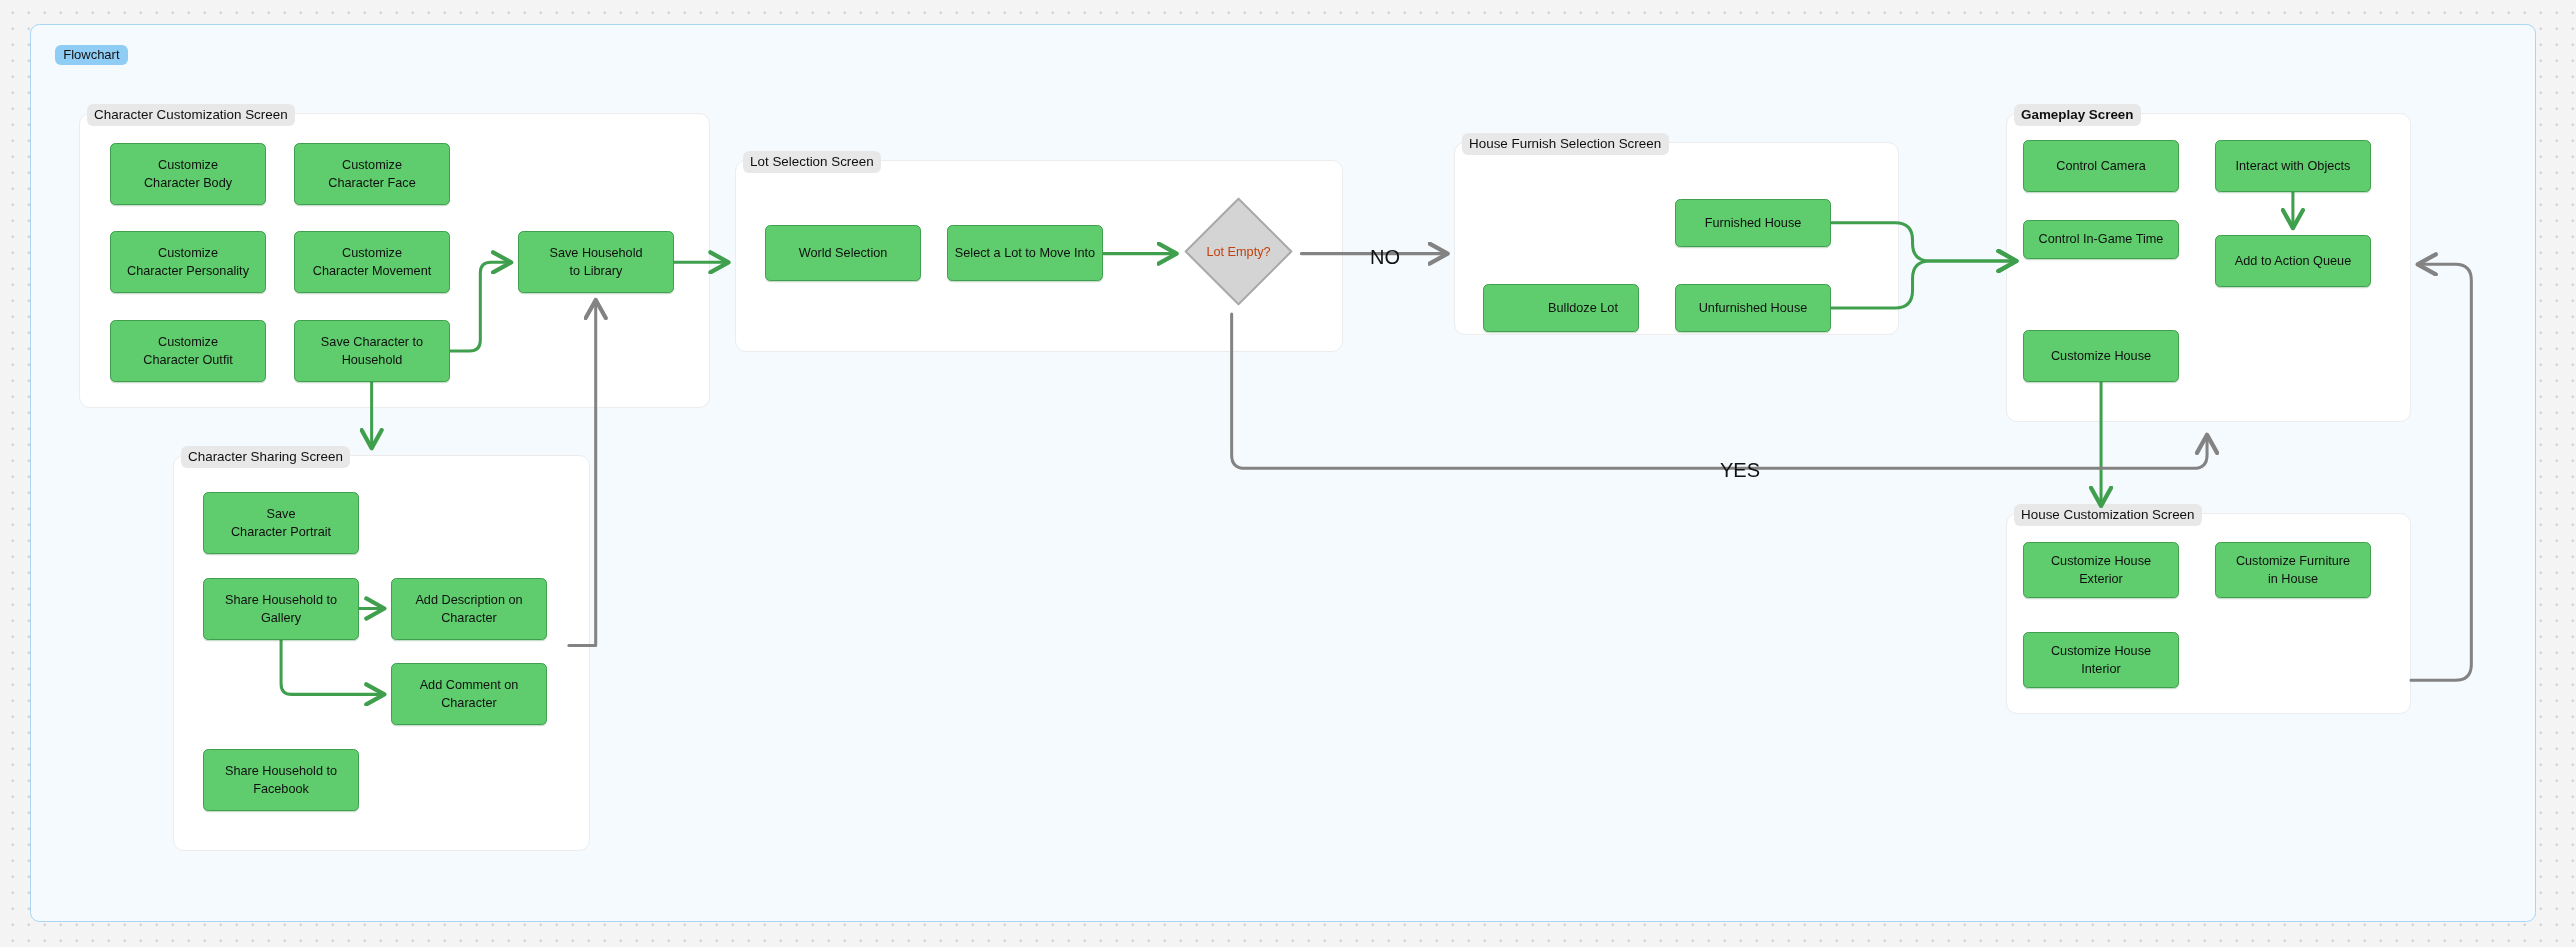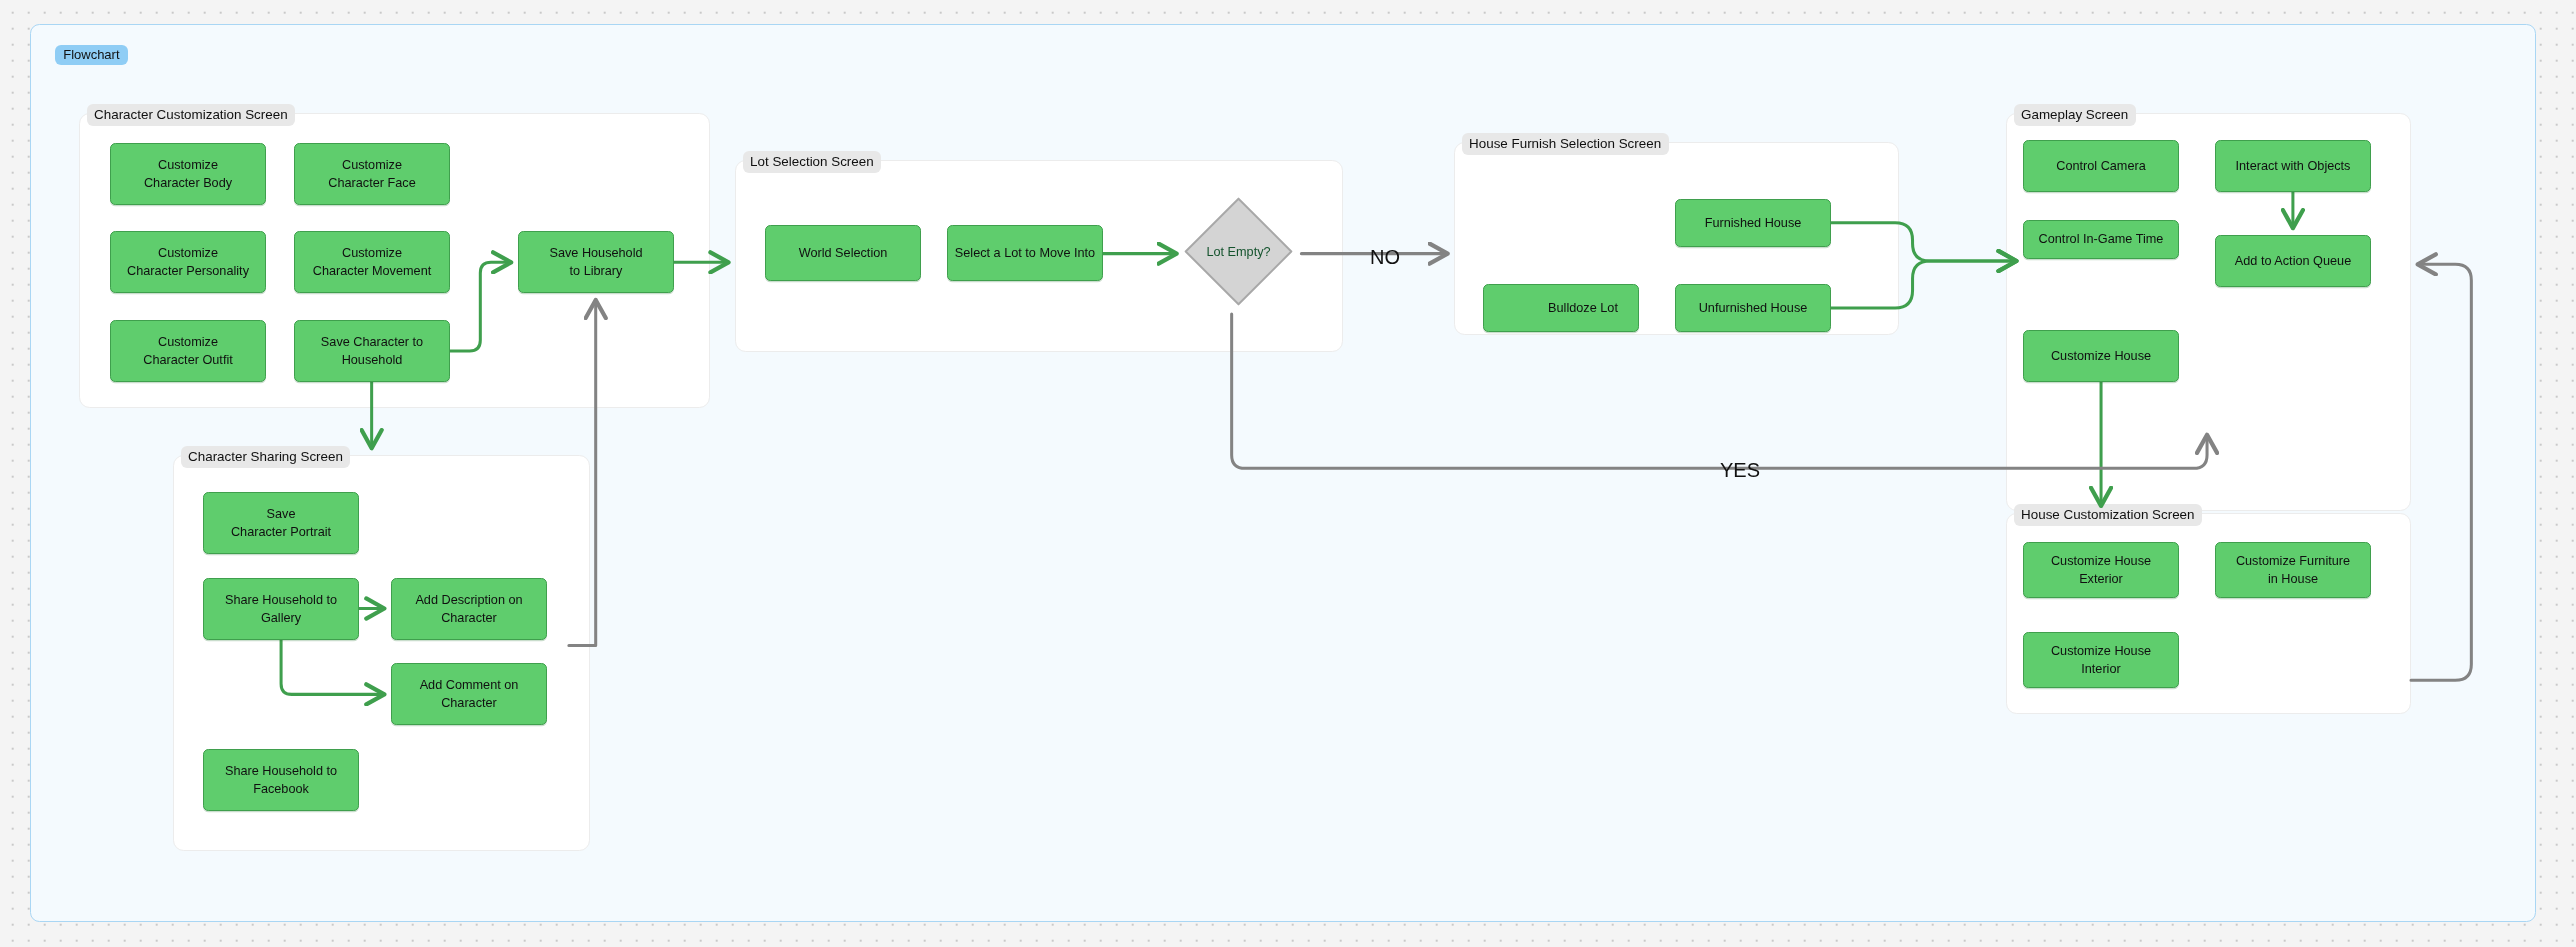--- a/index.html
+++ b/index.html
@@ -84,21 +84,21 @@
     left: 1183px; top: 196px;
     width: 111px; height: 111px;
     z-index: 22;
   }
   #decision-lot-empty .diamond-shape {
     position: absolute; inset: 0;
   }
   #decision-lot-empty .diamond-label {
     position: absolute; inset: 0;
     display: flex; align-items: center; justify-content: center;
-    font-size: 12.7px; color: #14532d;
+    font-size: 12.7px; color: #c2410c;
   }
 
   
   #edge-layer {
     position: absolute;
     left: 0; top: 0;
     width: 2576px; height: 948px;
     pointer-events: none;
     z-index: 15;
   }
@@ -165,21 +165,21 @@
   <div class="diamond-label">Lot Empty?</div>
 </div>
 
 <div class="group" style="left:1454px; top:142px; width:445px; height:193px;">
   <div class="group-label">House Furnish Selection Screen</div>
 </div>
 <div class="node" style="left:1675px; top:199px; width:156px; height:48px;">Furnished House</div>
 <div class="node" style="left:1483px; top:284px; width:156px; height:48px;padding-left:48px;">Bulldoze Lot</div>
 <div class="node" style="left:1675px; top:284px; width:156px; height:48px;">Unfurnished House</div>
 
-<div class="group" style="left:2006px; top:113px; width:405px; height:398px;">
+<div class="group" style="left:2006px; top:113px; width:405px; height:309px;font-weight:bold;">
   <div class="group-label">Gameplay Screen</div>
 </div>
 <div class="node" style="left:2023px; top:140px; width:156px; height:52px;">Control Camera</div>
 <div class="node" style="left:2215px; top:140px; width:156px; height:52px;">Interact with Objects</div>
 <div class="node" style="left:2023px; top:220px; width:156px; height:39px;">Control In-Game Time</div>
 <div class="node" style="left:2215px; top:235px; width:156px; height:52px;">Add to Action Queue</div>
 <div class="node" style="left:2023px; top:330px; width:156px; height:52px;">Customize House</div>
 
 <div class="group" style="left:2006px; top:513px; width:405px; height:201px;">
   <div class="group-label">House Customization Screen</div>

